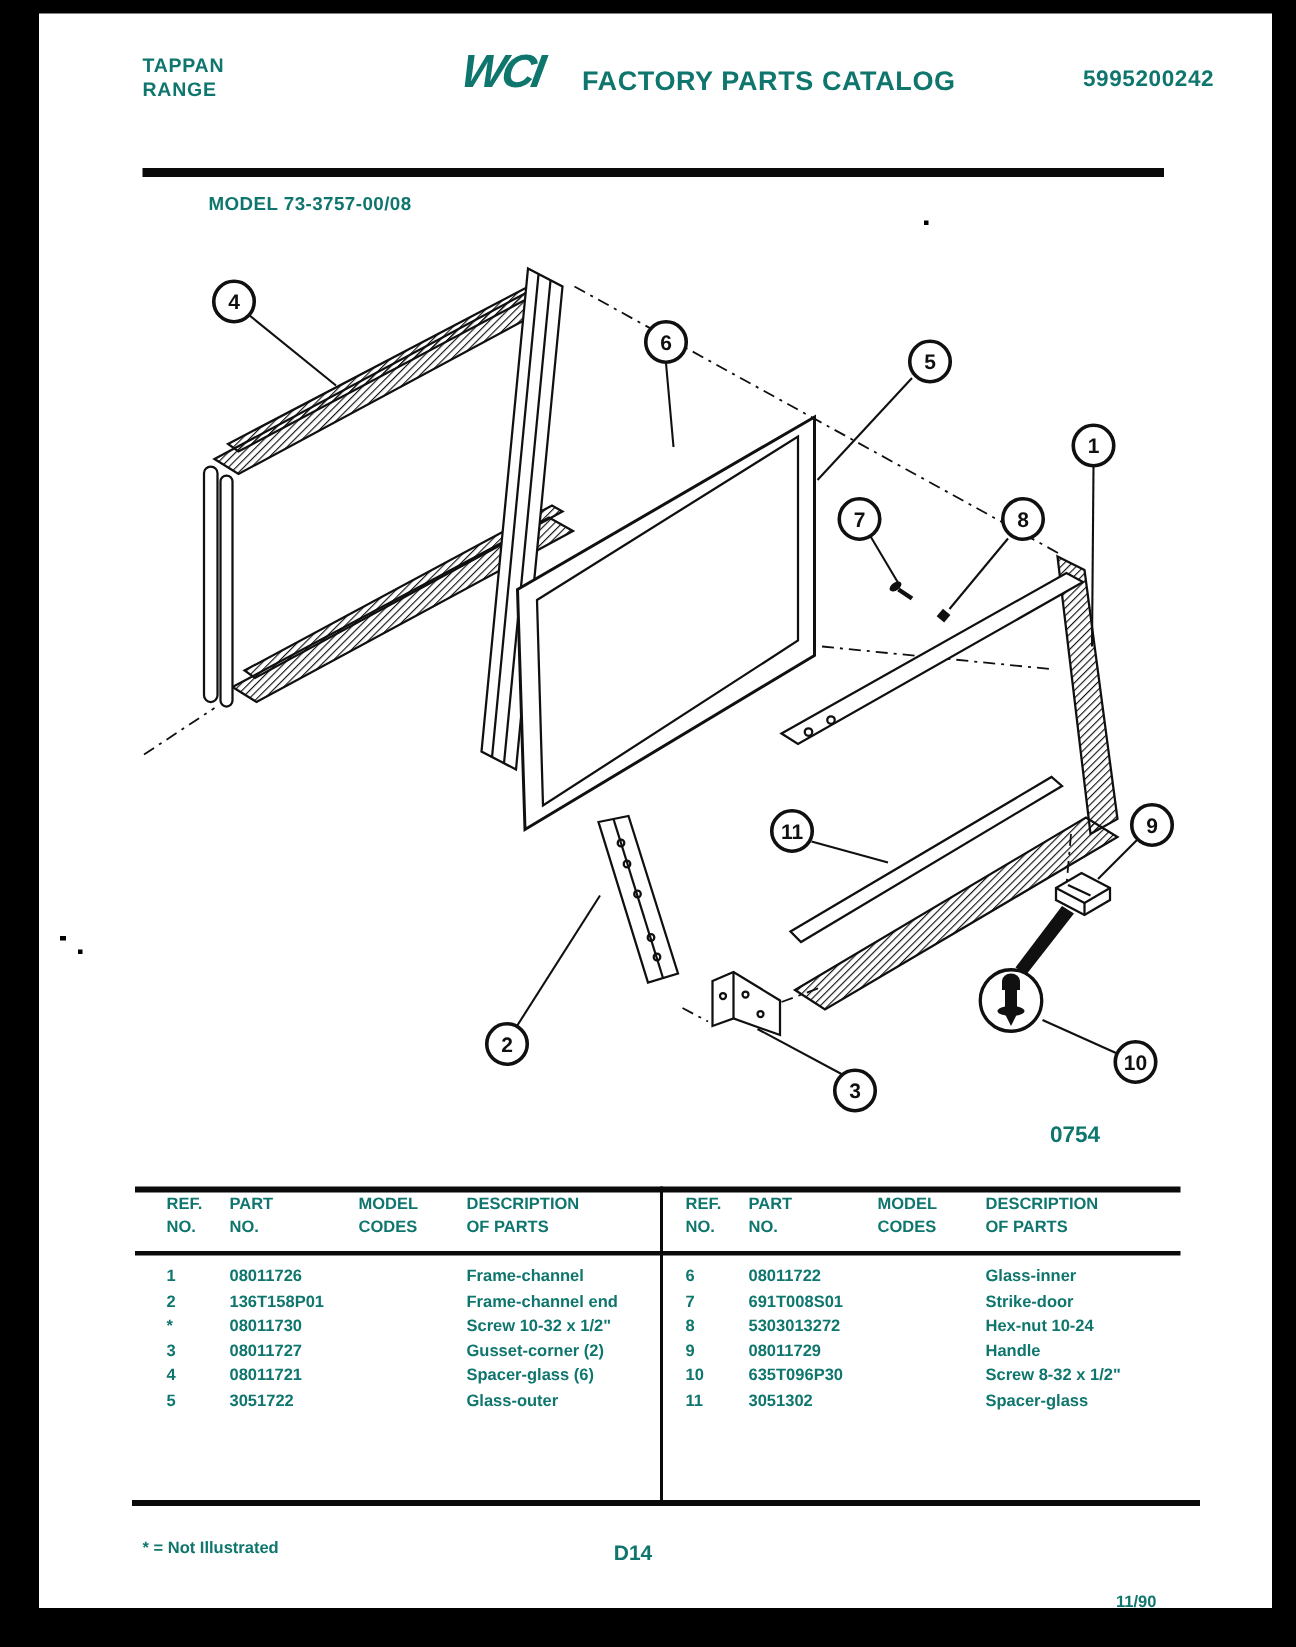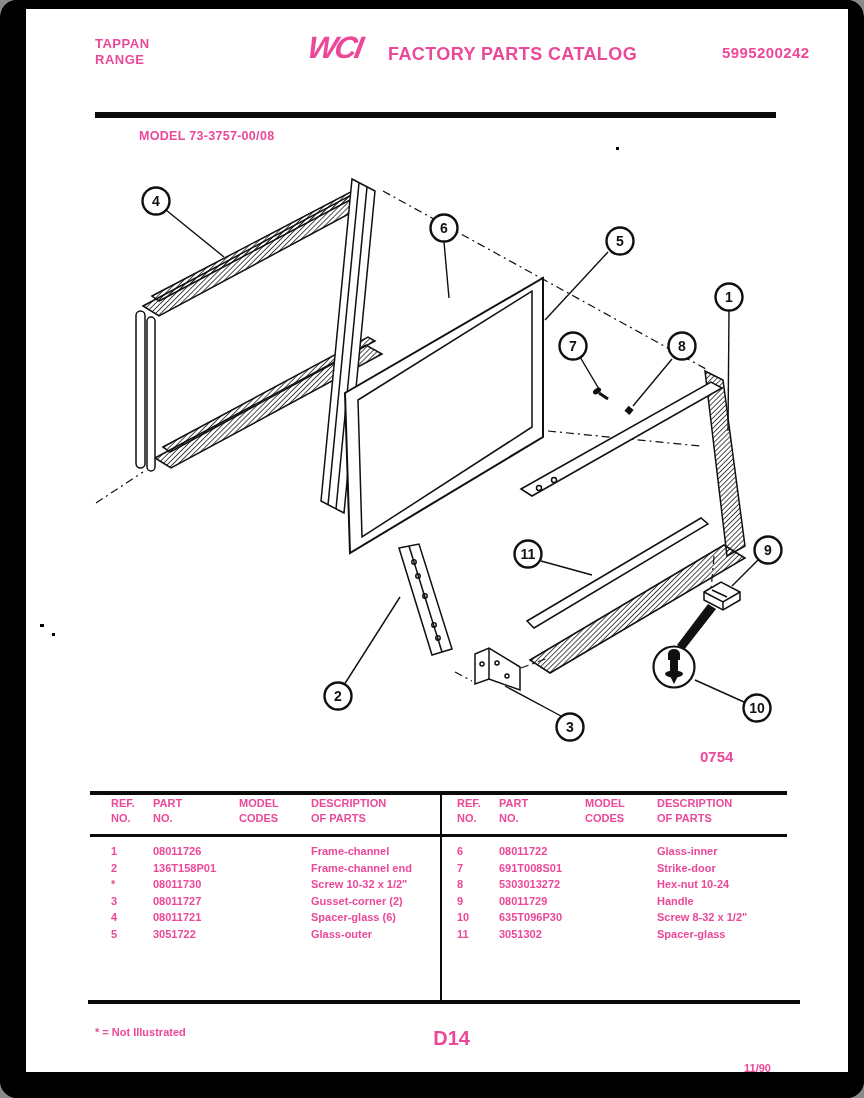--- a/index.html
+++ b/index.html
@@ -1,37 +1,37 @@
 <!DOCTYPE html>
 <html><head>
 <meta charset="utf-8">
 <style>
   html,body{margin:0;padding:0;background:#888;}
   .page{position:relative;width:864px;height:1098px;background:#fff;overflow:hidden;
-        font-family:"Liberation Sans",sans-serif;font-weight:bold;color:#ec4899;border-radius:17px;}
+        font-family:"Liberation Sans",sans-serif;font-weight:bold;color:#0f766e;}
   .abs{position:absolute;}
   .band{position:absolute;background:#000;z-index:6;}
   .txt{position:absolute;z-index:3;white-space:pre;}
   .brand{left:95px;top:36px;font-size:13px;line-height:16px;letter-spacing:.5px;}
   .logo{left:308px;top:30px;font-size:31px;font-style:italic;font-weight:900;
         letter-spacing:-2.5px;transform:skewX(-10deg);}
   .cattitle{left:388px;top:44px;font-size:18px;letter-spacing:.4px;}
   .pubnum{left:722px;top:44px;font-size:15px;letter-spacing:.4px;}
   .rule{left:95px;top:112px;width:681px;height:6px;background:#0a0a0a;z-index:3;}
   .model{left:95px;top:129px;font-size:12.5px;letter-spacing:.3px;margin-left:44px;}
   .dwgnum{left:700px;top:748px;font-size:15px;}
   svg.diag{position:absolute;left:0;top:0;z-index:1;}
   .tline{position:absolute;background:#0a0a0a;z-index:3;}
   .thead{position:absolute;z-index:3;top:796px;font-size:11px;line-height:14.5px;}
   .hcell{position:absolute;top:0;}
   .prow{display:grid;grid-template-columns:42px 86px 72px auto;padding-left:16px;
         line-height:16.6px;}
   .rowsbox{position:absolute;top:843px;z-index:3;font-size:11px;}
   .foot-note{left:95px;top:1026px;font-size:11px;}
-  .foot-page{left:410px;top:1027px;width:60px;text-align:right;font-size:20px;}
+  .foot-page{left:392px;top:1027px;width:60px;text-align:center;font-size:14px;}
   .foot-date{left:744px;top:1026px;font-size:11px;margin-top:36px;}
   .speck{position:absolute;background:#000;z-index:3;}
 </style>
 </head>
 <body>
 
 <div class="page">
 
   <div class="band" style="left:0;top:0;width:26px;height:1098px;"></div>
   <div class="band" style="left:848px;top:0;width:16px;height:1098px;"></div>

